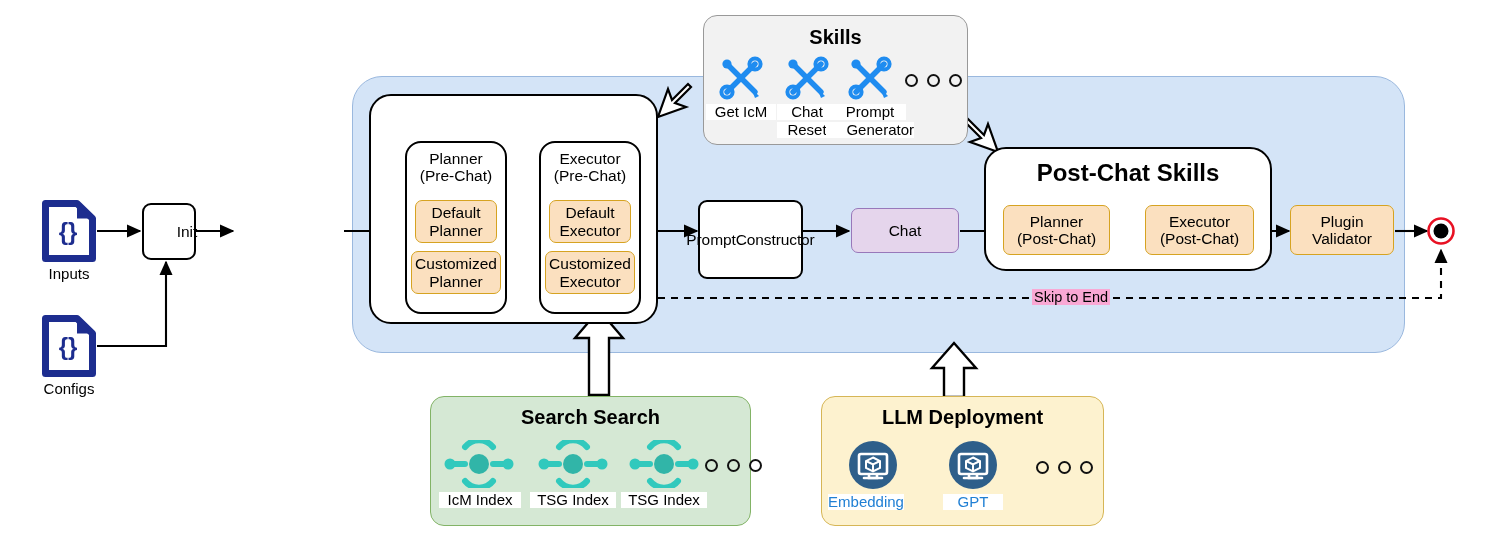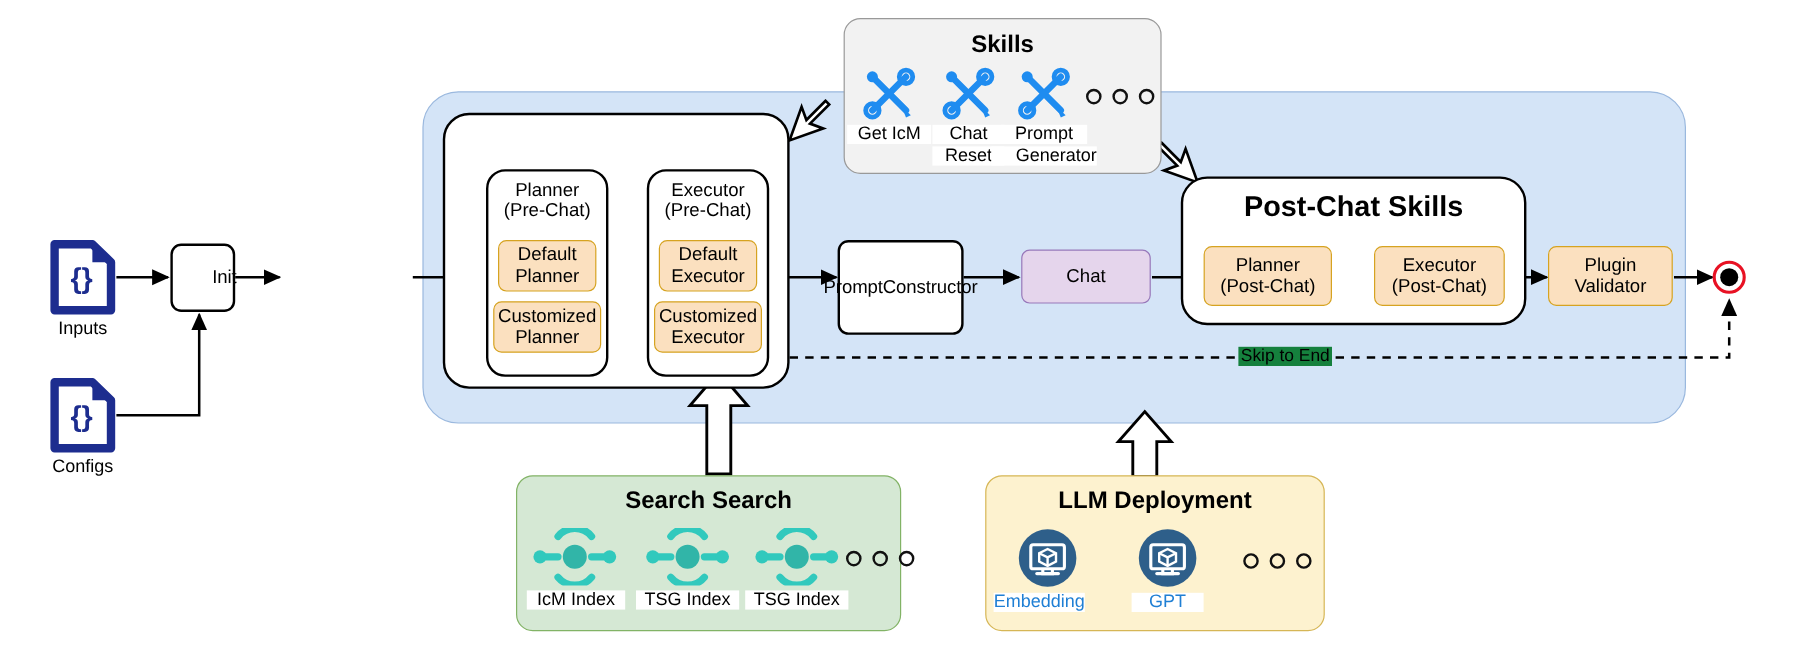--- a/index.html
+++ b/index.html
@@ -118,21 +118,21 @@
     border:2px solid #111;background:transparent;
   }
 
   svg.layer{position:absolute;left:0;top:0;width:1494px;height:547px;overflow:visible;}
   svg.icon{display:block;}
 
   .edgelabel{
     position:absolute;
     font-size:14.5px;
     color:#000;
-    background:#15803d;
+    background:#f9a8d4;
     padding:0 2px;
     white-space:nowrap;
   }
 </style>
 </head>
 <body>
 
 <div id="stage">
 
   <div class="abs bluepanel" style="left:352px;top:76px;width:1053px;height:277px;"></div>

